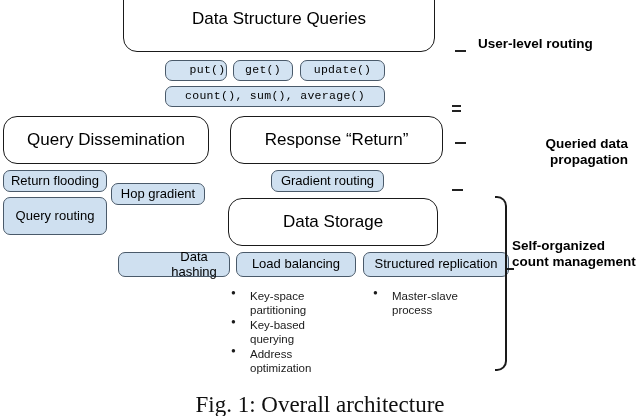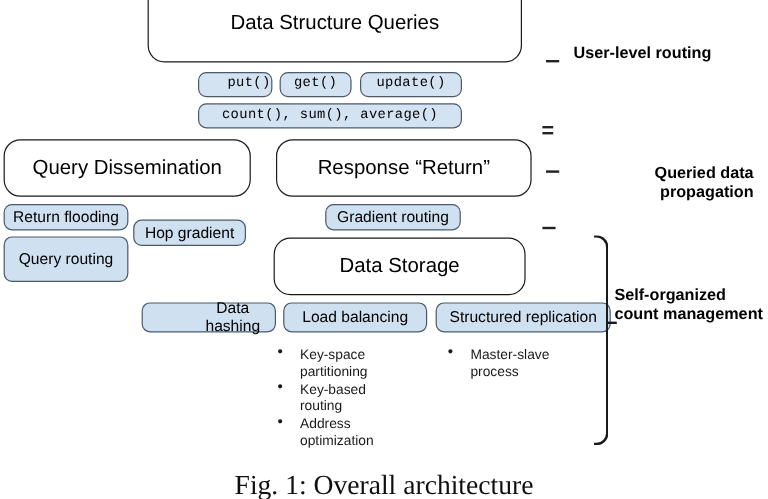--- a/index.html
+++ b/index.html
@@ -194,21 +194,21 @@
 
   <div class="box box-blue" id="hash-box">Data hashing</div>
 
   <div class="box box-blue" id="load-box">Load balancing</div>
 
   <div class="box box-blue" id="repl-box">Structured replication</div>
 
   <div class="bullets" id="bullets-left">
     <ul>
       <li>Key-space partitioning</li>
-      <li>Key-based routing</li>
+      <li>Key-based querying</li>
       <li>Address optimization</li>
     </ul>
   </div>
 
   <div class="bullets" id="bullets-right">
     <ul>
       <li>Master-slave process</li>
     </ul>
   </div>
 

